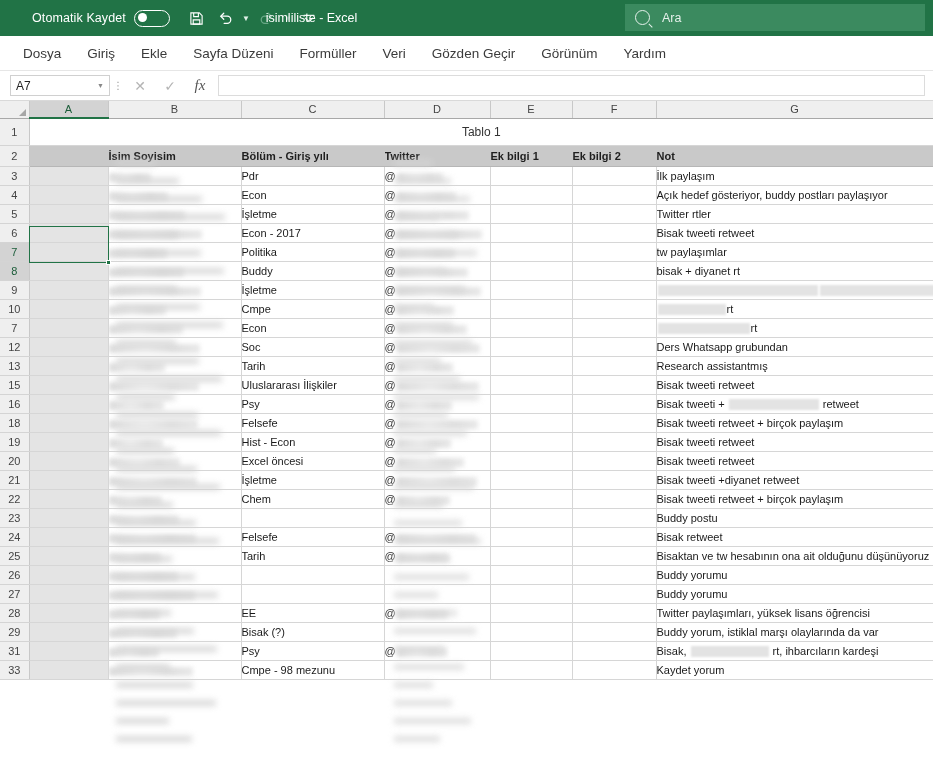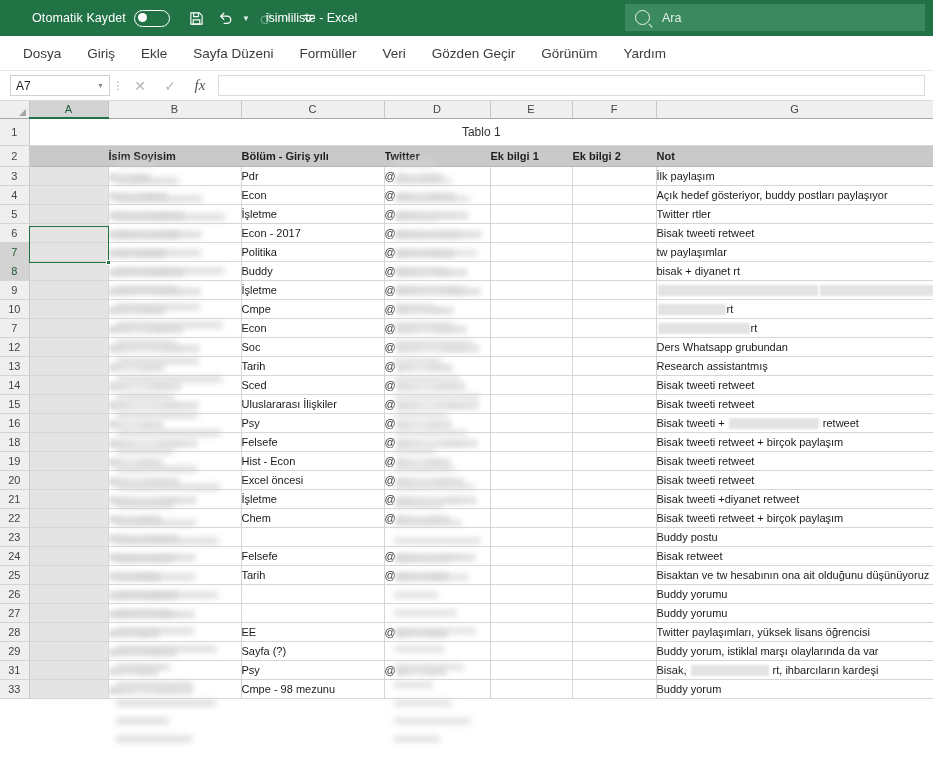--- a/index.html
+++ b/index.html
@@ -590,30 +590,20 @@
           <td class="rowhead">13</td>
           <td class="cell shaded"></td>
           <td class="cell"><span class="blur" style="width: 56px;"></span></td>
           <td class="cell">Tarih</td>
           <td class="cell"><span class="at">@</span><span class="blur" style="width: 56px; margin-left: 1px;"></span></td>
           <td class="cell"></td>
           <td class="cell"></td>
           <td class="cell nocol">Research assistantmış</td>
         </tr>
         <tr>
-          <td class="rowhead">14</td>
-          <td class="cell shaded"></td>
-          <td class="cell"><span class="blur" style="width: 73px;"></span></td>
-          <td class="cell">Sced</td>
-          <td class="cell"><span class="at">@</span><span class="blur" style="width: 69px; margin-left: 1px;"></span></td>
-          <td class="cell"></td>
-          <td class="cell"></td>
-          <td class="cell nocol">Bisak tweeti retweet</td>
-        </tr>
-        <tr>
           <td class="rowhead">15</td>
           <td class="cell shaded"></td>
           <td class="cell"><span class="blur" style="width: 90px;"></span></td>
           <td class="cell">Uluslararası İlişkiler</td>
           <td class="cell"><span class="at">@</span><span class="blur" style="width: 82px; margin-left: 1px;"></span></td>
           <td class="cell"></td>
           <td class="cell"></td>
           <td class="cell nocol">Bisak tweeti retweet</td>
         </tr>
         <tr>
@@ -733,21 +723,21 @@
           <td class="cell">EE</td>
           <td class="cell"><span class="at">@</span><span class="blur" style="width: 51px; margin-left: 1px;"></span></td>
           <td class="cell"></td>
           <td class="cell"></td>
           <td class="cell nocol">Twitter paylaşımları, yüksek lisans öğrencisi</td>
         </tr>
         <tr>
           <td class="rowhead">29</td>
           <td class="cell shaded"></td>
           <td class="cell"><span class="blur" style="width: 68px;"></span></td>
-          <td class="cell">Sayfa (?)</td>
+          <td class="cell">Bisak (?)</td>
           <td class="cell"></td>
           <td class="cell"></td>
           <td class="cell"></td>
           <td class="cell nocol">Buddy yorum, istiklal marşı olaylarında da var</td>
         </tr>
         <tr>
           <td class="rowhead">31</td>
           <td class="cell shaded"></td>
           <td class="cell"><span class="blur" style="width: 50px;"></span></td>
           <td class="cell">Psy</td>
@@ -757,21 +747,21 @@
           <td class="cell nocol"><span>Bisak, </span><span class="redact" style="width: 78px;"></span><span> rt, ihbarcıların kardeşi</span></td>
         </tr>
         <tr>
           <td class="rowhead">33</td>
           <td class="cell shaded"></td>
           <td class="cell"><span class="blur" style="width: 84px;"></span></td>
           <td class="cell">Cmpe - 98 mezunu</td>
           <td class="cell"></td>
           <td class="cell"></td>
           <td class="cell"></td>
-          <td class="cell nocol">Buddy yorum</td>
+          <td class="cell nocol">Kaydet yorum</td>
         </tr>
       </tbody>
   </table>
 
   <div class="namecol-blur">
       <div class="ln" style="width: 40px;"></div>
       <div class="ln" style="width: 63px;"></div>
       <div class="ln" style="width: 86px;"></div>
       <div class="ln" style="width: 109px;"></div>
       <div class="ln" style="width: 62px;"></div>

